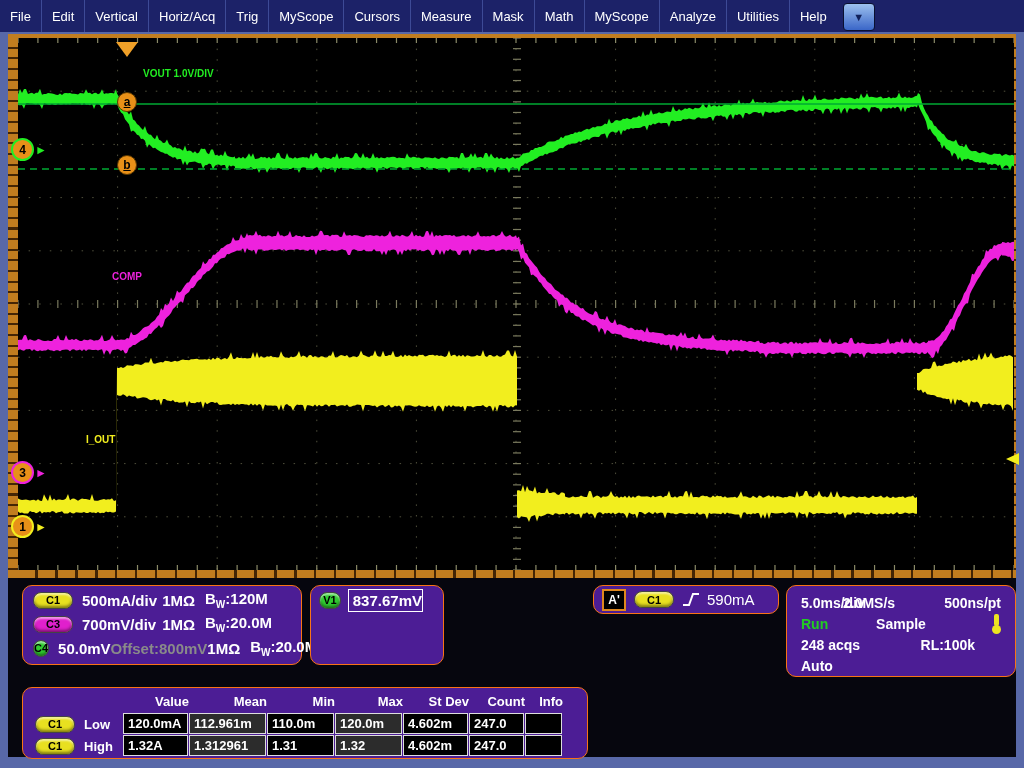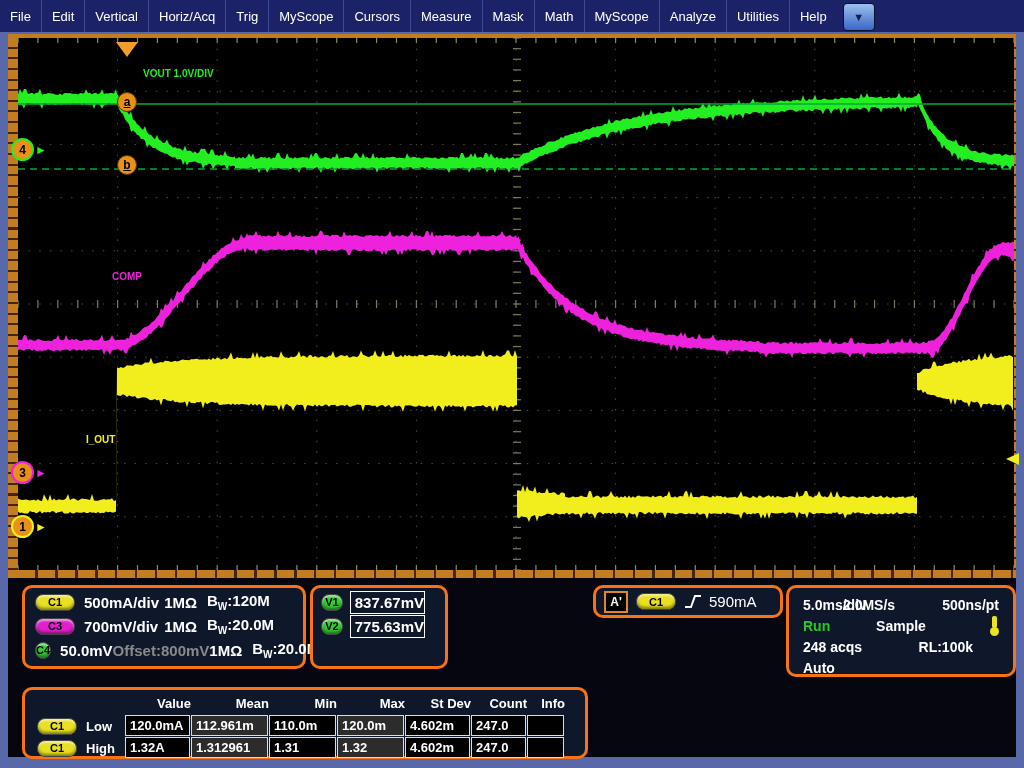--- a/index.html
+++ b/index.html
@@ -33,21 +33,21 @@
   .trig-tri{position:absolute;width:0;height:0;border-left:11px solid transparent;
     border-right:11px solid transparent;border-top:15px solid #f0a028;z-index:4;}
   .ch-mark{position:absolute;z-index:4;display:flex;align-items:center;}
   .ch-circ{width:19px;height:19px;border-radius:50%;background:#e89018;color:#000;font-size:12px;
     font-weight:bold;display:flex;align-items:center;justify-content:center;}
   .ch-arrow{font-size:12px;margin-left:1px;line-height:1;}
   .trig-arrow{position:absolute;width:0;height:0;border-top:6px solid transparent;
     border-bottom:6px solid transparent;border-right:13px solid #f2ee1e;z-index:4;}
   
   .readouts{position:absolute;left:8px;top:578px;width:1008px;height:179px;background:#06060e;}
-  .panel{position:absolute;background:#0f172a;border:3px solid #f97316;border-radius:10px;}
+  .panel{position:absolute;background:#4c1d95;border:1px solid #f97316;border-radius:10px;}
   .pill{display:inline-flex;align-items:center;justify-content:center;width:38px;height:15px;
     border-radius:8px;color:#000;font-size:11px;font-weight:bold;border:1px solid #444;
     box-shadow:inset 0 2px 2px rgba(255,255,255,.55),inset 0 -2px 3px rgba(0,0,0,.45);}
   .chrow{display:flex;align-items:center;height:24px;padding:0 10px;color:#fff;font-size:15px;
     font-weight:bold;white-space:nowrap;}
   .chrow .scale{margin-left:9px;}
   .chrow .imp{margin-left:auto;}
   .chrow .bw{margin-left:10px;width:86px;}
   sub{font-size:10px;}
   .offlabel{color:#8a8a8a;margin-left:0;}
@@ -375,24 +375,20 @@
       <span class="imp">1MΩ</span>
       <span class="bw" style="width:70px"><span>B</span><sub>W</sub><span>:20.0M</span></span>
     </div>
   </div>
 
   <div class="panel" style="left:302px;top:7px;width:132px;height:76px;padding-top:2px">
     <div class="curow">
       <span class="pill" style="background:#30cc30">V1</span>
       <span class="cubox">837.67mV</span>
     </div>
-    <div class="curow">
-      <span class="pill" style="background:#30cc30">V2</span>
-      <span class="cubox">775.63mV</span>
-    </div>
   </div>
 
   <div class="panel" style="left:585px;top:7px;width:184px;height:27px">
     <div class="trigrow">
       <span class="abox">A'</span>
       <span class="pill" style="background:#e8e020;margin-left:8px">C1</span>
       <svg width="18" height="17" style="margin-left:8px">
         <polyline points="1,14 7,14 11,3 17,3" stroke="#fff" stroke-width="2" fill="none"></polyline>
       </svg>
       <span style="margin-left:7px;font-size:15px;font-weight:normal">590mA</span>

